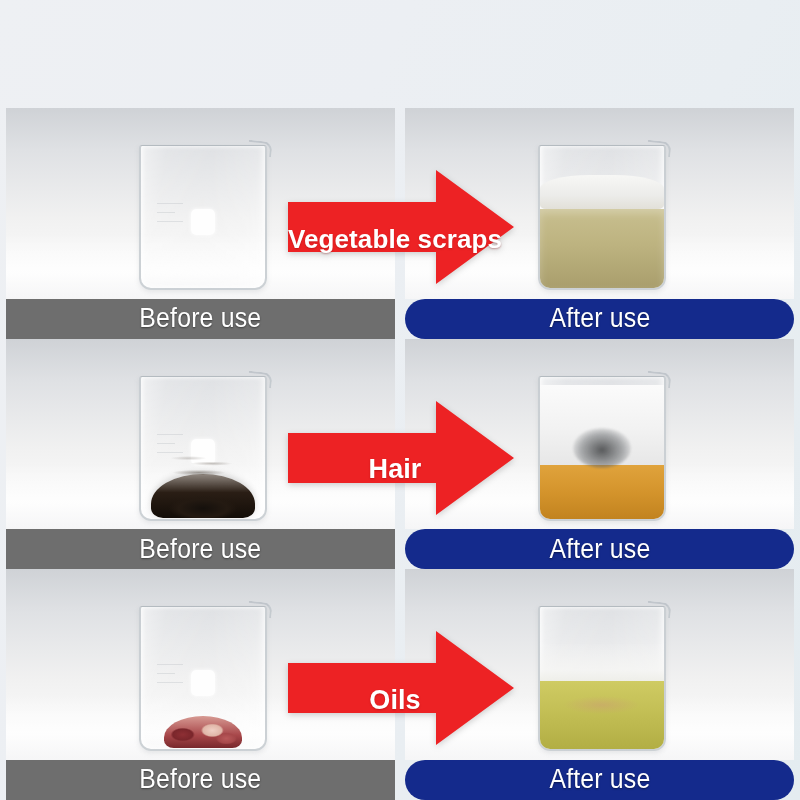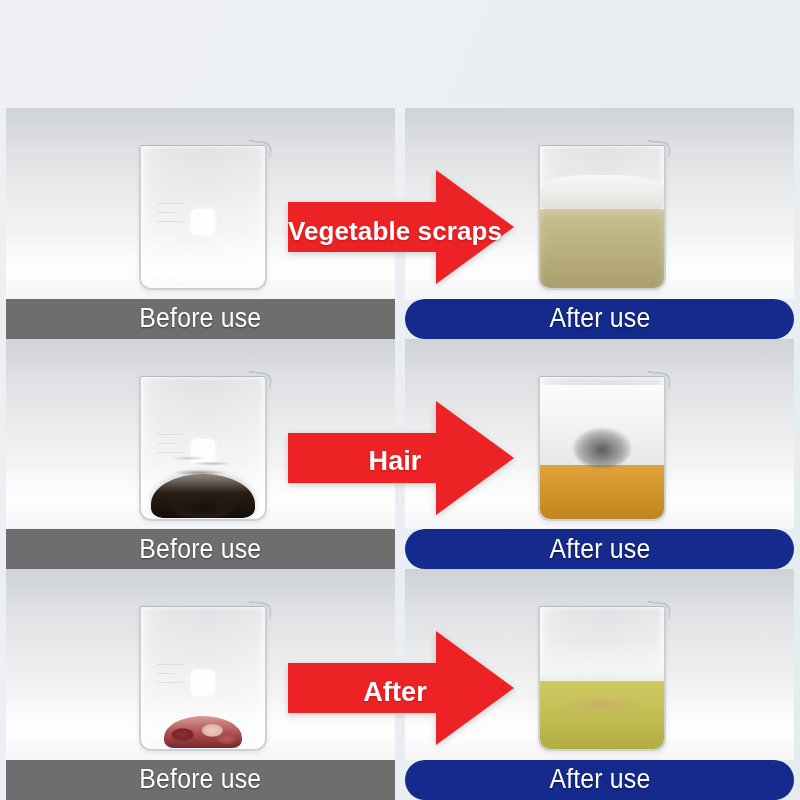--- a/index.html
+++ b/index.html
@@ -319,21 +319,21 @@
     left: 288px;
     top: 60px;
     width: 226px;
     height: 118px;
     filter: drop-shadow(0 2px 3px rgba(0,0,0,0.18));
   }
   .arrow svg { display: block; width: 100%; height: 100%; }
   .arrow-label {
     position: absolute;
     left: 0;
-    top: 4px;
+    top: 12px;
     width: 226px;
     height: 118px;
     display: flex;
     align-items: center;
     justify-content: center;
     color: #ffffff;
     font-size: 26px;
     font-weight: 700;
     letter-spacing: 0.1px;
     white-space: nowrap;
@@ -491,19 +491,19 @@
           </div>
         </div>
 
       </div>
 
       <div class="arrow-wrap">
         <div class="arrow">
           <svg viewBox="0 0 226 118" preserveAspectRatio="none" aria-hidden="true">
             <polygon points="0,34 148,34 148,2 226,59 148,116 148,84 0,84" fill="#ED2224"></polygon>
           </svg>
-          <div class="arrow-label small">After</div>
+          <div class="arrow-label small">Oils</div>
         </div>
       </div>
     </div>
 
   </div>
 </div>
 
 </body></html>

